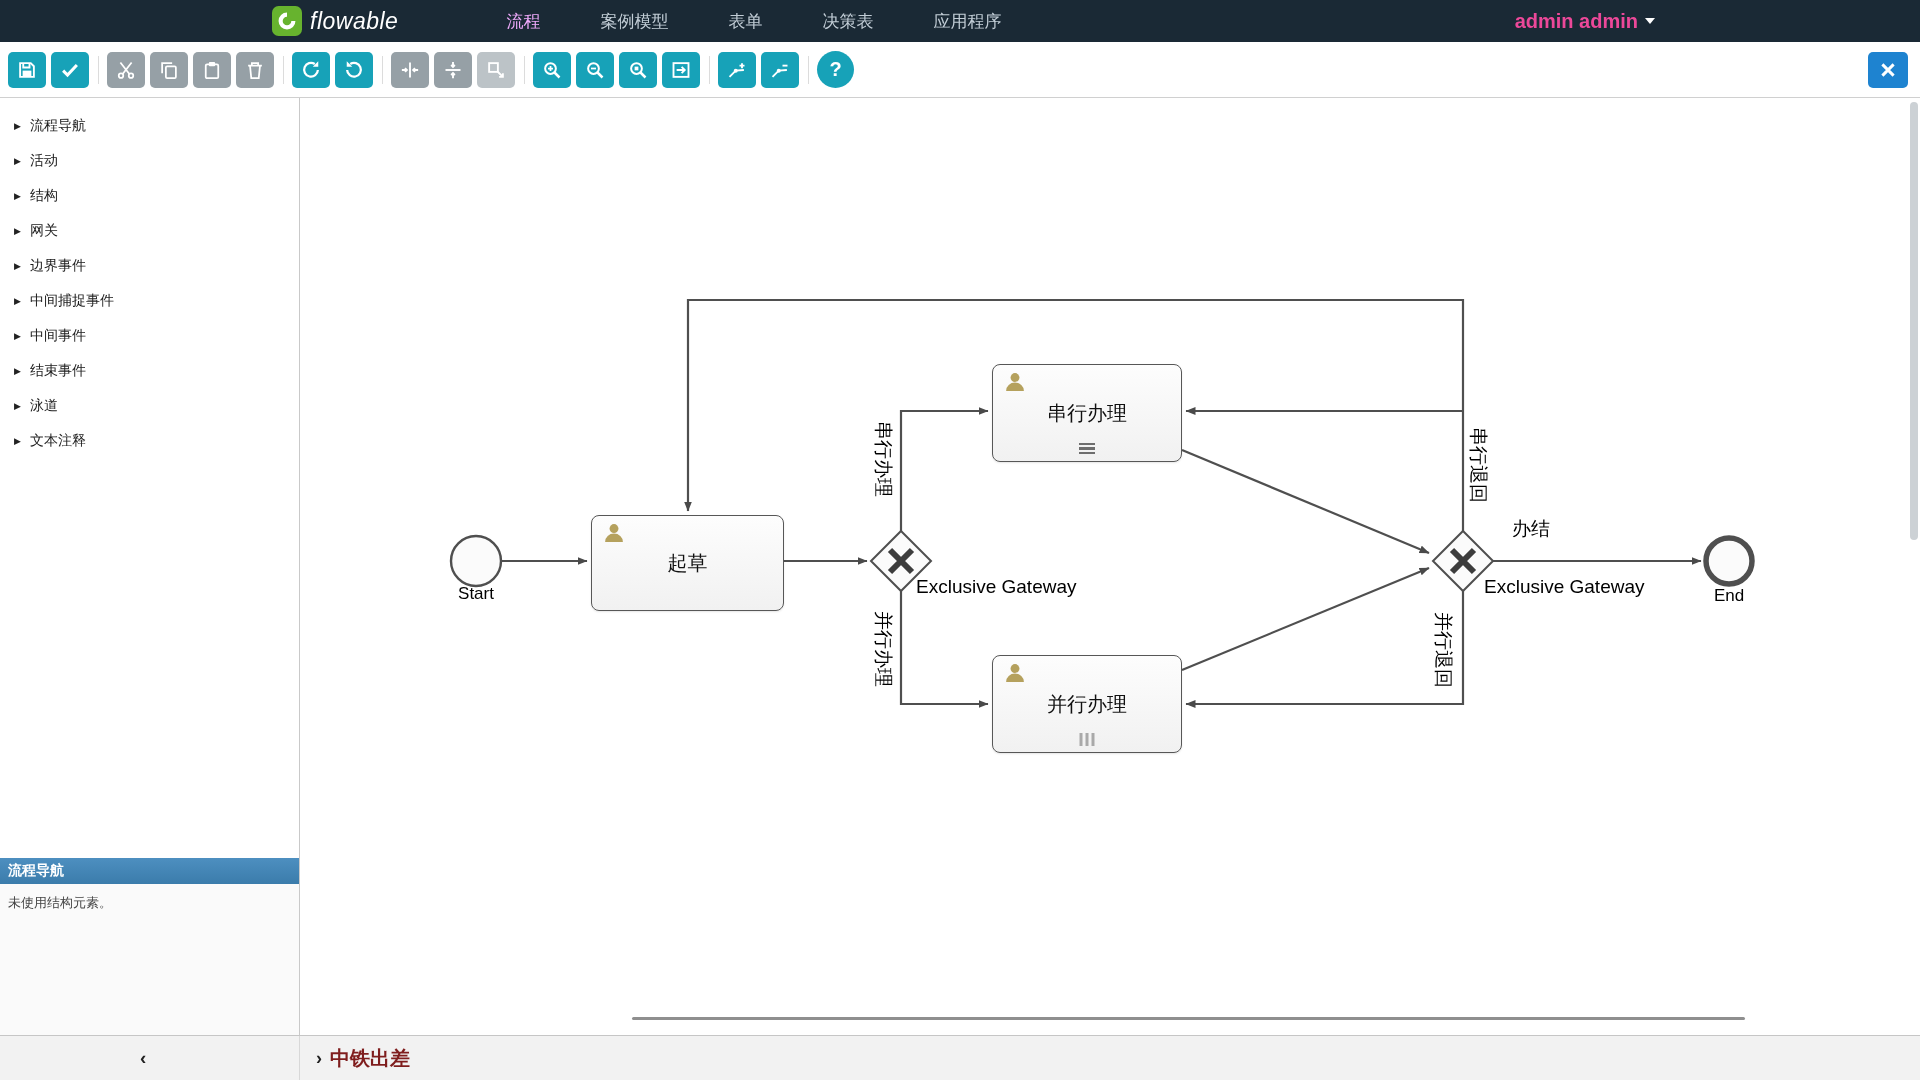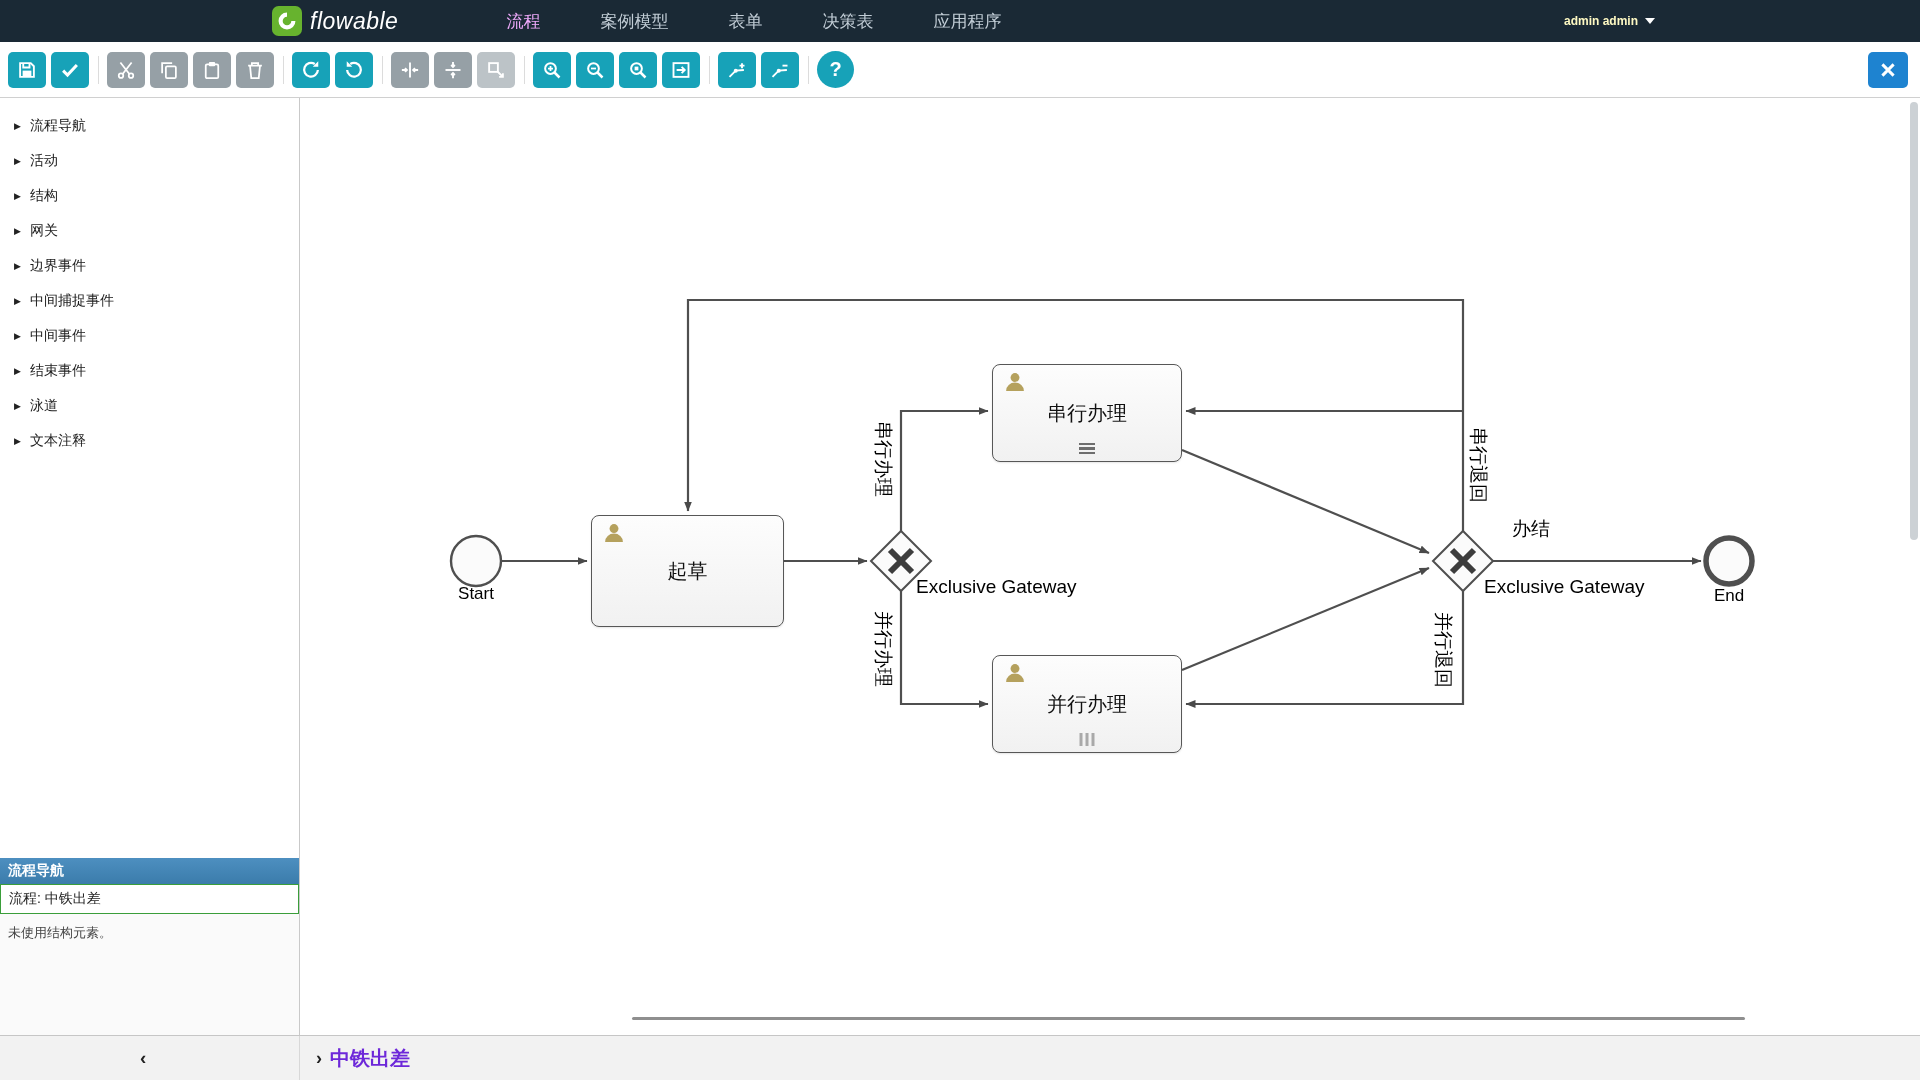--- a/index.html
+++ b/index.html
@@ -9,21 +9,21 @@
 
   
   .topbar { position:absolute; left:0; top:0; width:1920px; height:42px;
     background:#1a2935; display:flex; align-items:center; }
   .brand { display:flex; align-items:center; gap:8px; margin-left:272px;font-style:italic; }
   .brand-text { color:#fff; font-size:23px; letter-spacing:.5px; }
   .topnav { display:flex; align-items:center; margin-left:78px; gap:0; }
   .topnav .nav-item { color:#c2cdd6; font-size:17px; padding:0 30px; height:42px;
     display:flex; align-items:center; cursor:pointer; }
   .topnav .nav-item.active { color:#f0abfc; font-weight:normal; }
-  .user-menu { position:absolute; right:265px; color:#fef9c3; font-size:12px;
+  .user-menu { position:absolute; right:265px; color:#ec4899; font-size:20px;
     display:flex; align-items:center; gap:7px; cursor:pointer; font-weight:bold; }
   .caret { width:0; height:0; border-left:5px solid transparent;
     border-right:5px solid transparent; border-top:6px solid #fff; }
 
   
   .toolbar { position:absolute; left:0; top:42px; width:1920px; height:56px;
     background:#fff; border-bottom:1px solid #d0d0d0; display:flex;
     align-items:center; padding-left:8px; }
   .tbtn { width:38px; height:36px; border:none; border-radius:5px; background:#17a2b8;
     display:flex; align-items:center; justify-content:center; cursor:pointer;
@@ -80,21 +80,21 @@
 
   
   .bottombar { position:absolute; left:0; bottom:0; width:1920px; height:45px;
     background:#f2f2f2; border-top:1px solid #c6c6c6; display:flex; }
   .bb-left { width:300px; border-right:1px solid #d8d8d8; display:flex;
     align-items:center; }
   .collapse-glyph { margin-left:140px; font-size:19px; font-weight:bold; color:#222;
     cursor:pointer; }
   .bb-right { display:flex; align-items:center; gap:8px; padding-left:16px; }
   .expand-glyph { font-size:18px; font-weight:bold; color:#222; cursor:pointer; }
-  .model-title { font-size:20px; font-weight:bold; color:#6d28d9; }
+  .model-title { font-size:20px; font-weight:bold; color:#7f1d1d; }
 </style>
 </head>
 <body>
 
 <div class="topbar">
   <div class="brand">
     <svg width="30" height="30" viewBox="0 0 32 32">
       <rect width="32" height="32" rx="7" fill="#67b32e"></rect>
       <path d="M16 7a9 9 0 1 0 9 9h-4.4a4.6 4.6 0 1 1-4.6-4.6z" fill="#fff"></path>
     </svg>
@@ -286,21 +286,20 @@
         <span>泳道</span>
       </div>
     <div class="palette-item">
         <span class="tri-icon">▶</span>
         <span>文本注释</span>
       </div>
   </div>
 
   <div class="navigator">
     <div class="nav-header">流程导航</div>
-    <div class="nav-current">流程: 中铁出差</div>
     <div class="nav-note">未使用结构元素。</div>
   </div>
 </div>
 
 <div class="canvas">
   <svg class="edges" width="1620" height="937">
     <defs>
       <marker id="arw" markerWidth="11" markerHeight="9" refX="9.5" refY="4" orient="auto" markerUnits="userSpaceOnUse">
         <path d="M0 0L10 4L0 8z" fill="#4a4a4a"></path>
       </marker>
@@ -325,21 +324,21 @@
       <polygon points="601,433 631,463 601,493 571,463" fill="#fbfbfb" stroke="#4f4f4f" stroke-width="2"></polygon>
       <path d="M590 452l22 22M612 452l-22 22" stroke="#3d3d3d" stroke-width="6"></path>
     </g>
 
     <g>
       <polygon points="1163,433 1193,463 1163,493 1133,463" fill="#fbfbfb" stroke="#4f4f4f" stroke-width="2"></polygon>
       <path d="M1152 452l22 22M1174 452l-22 22" stroke="#3d3d3d" stroke-width="6"></path>
     </g>
   </svg>
 
-  <div class="task" style="left:291px; top:417px; width:193px; height:112px;">
+  <div class="task" style="left:291px; top:417px; width:193px; height:96px;">
     <svg class="user-badge" width="20" height="20" viewBox="0 0 18 18">
       <circle cx="9" cy="5" r="4" fill="#b5a15d"></circle>
       <path d="M1 17a8 7.5 0 0 1 16 0z" fill="#b5a15d"></path>
     </svg>
     <span>起草</span>
   </div>
 
   <div class="task" style="left:692px; top:266px; width:190px; height:98px;">
     <svg class="user-badge" width="20" height="20" viewBox="0 0 18 18">
       <circle cx="9" cy="5" r="4" fill="#b5a15d"></circle>

